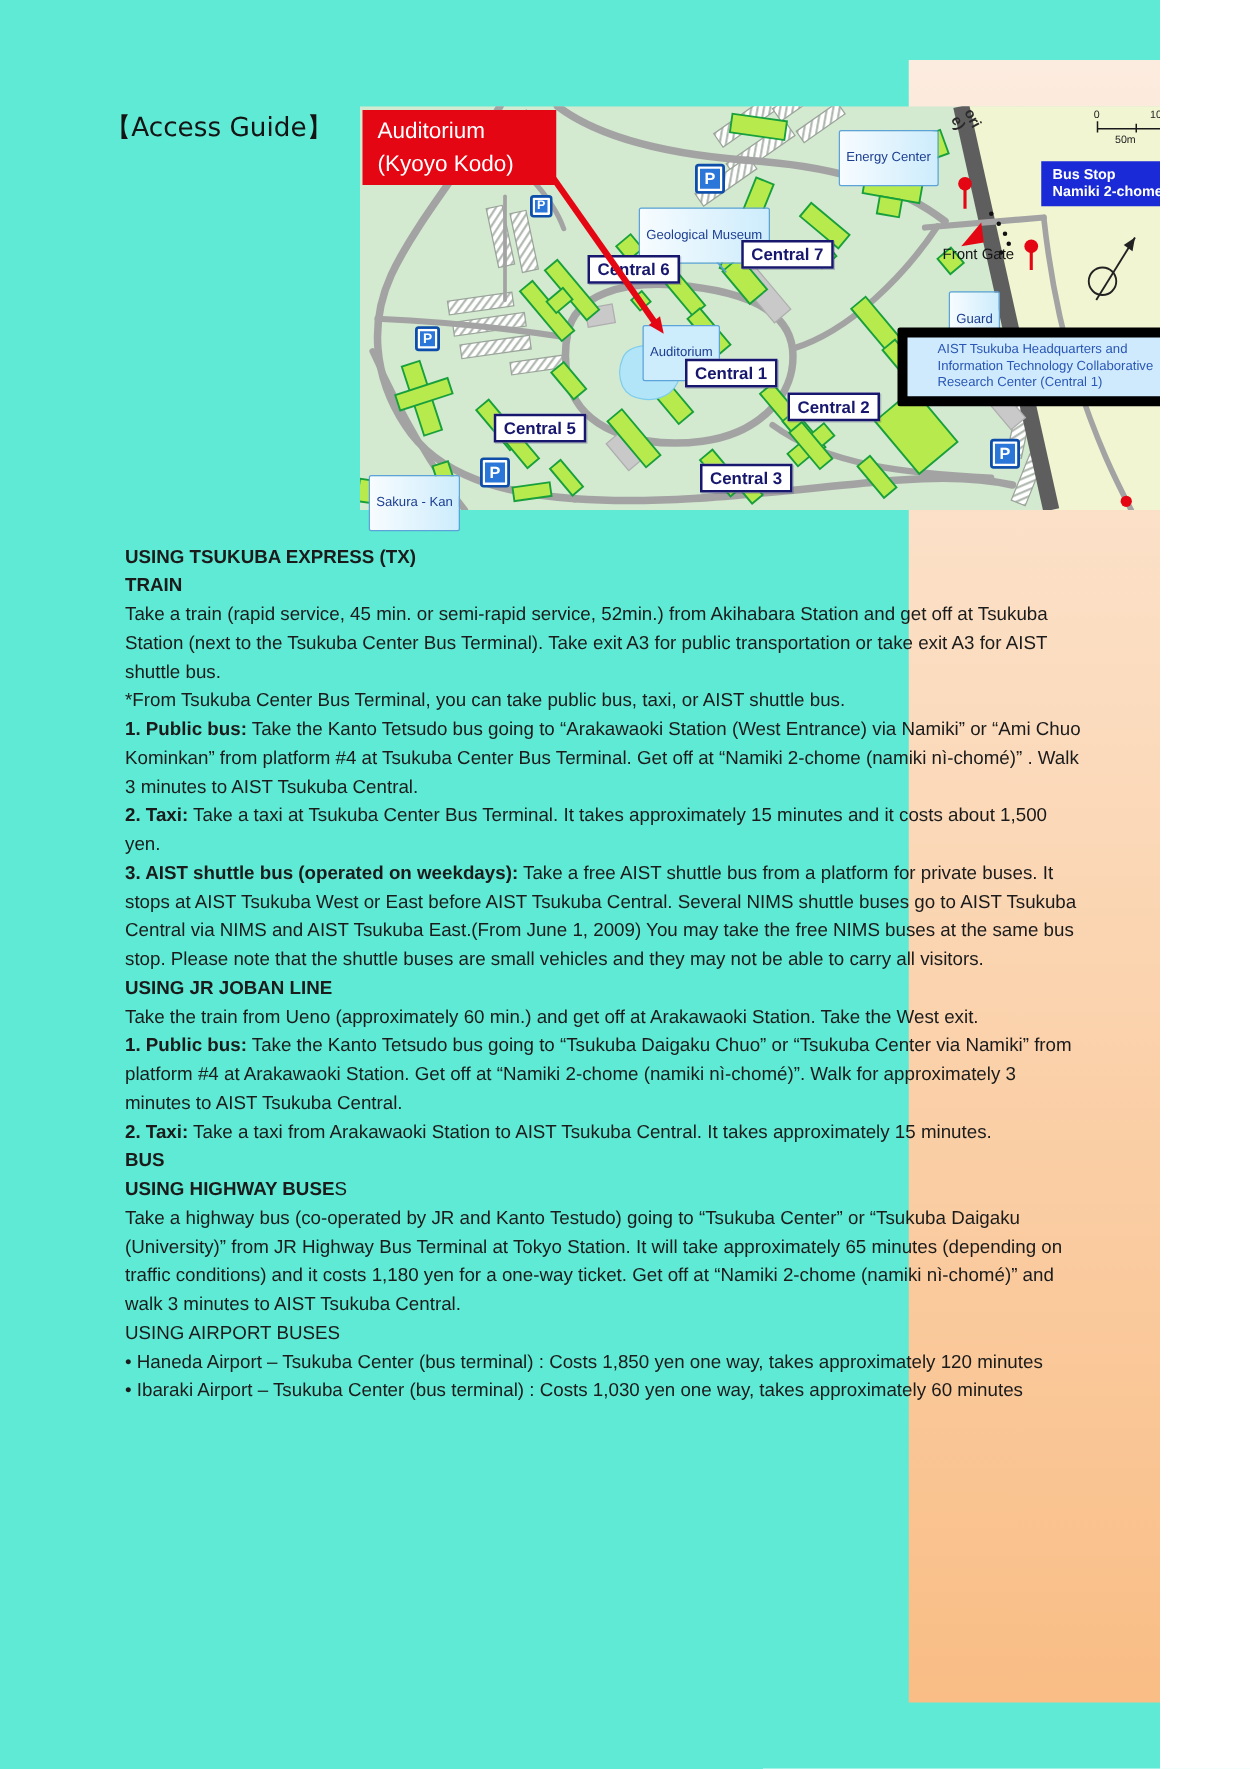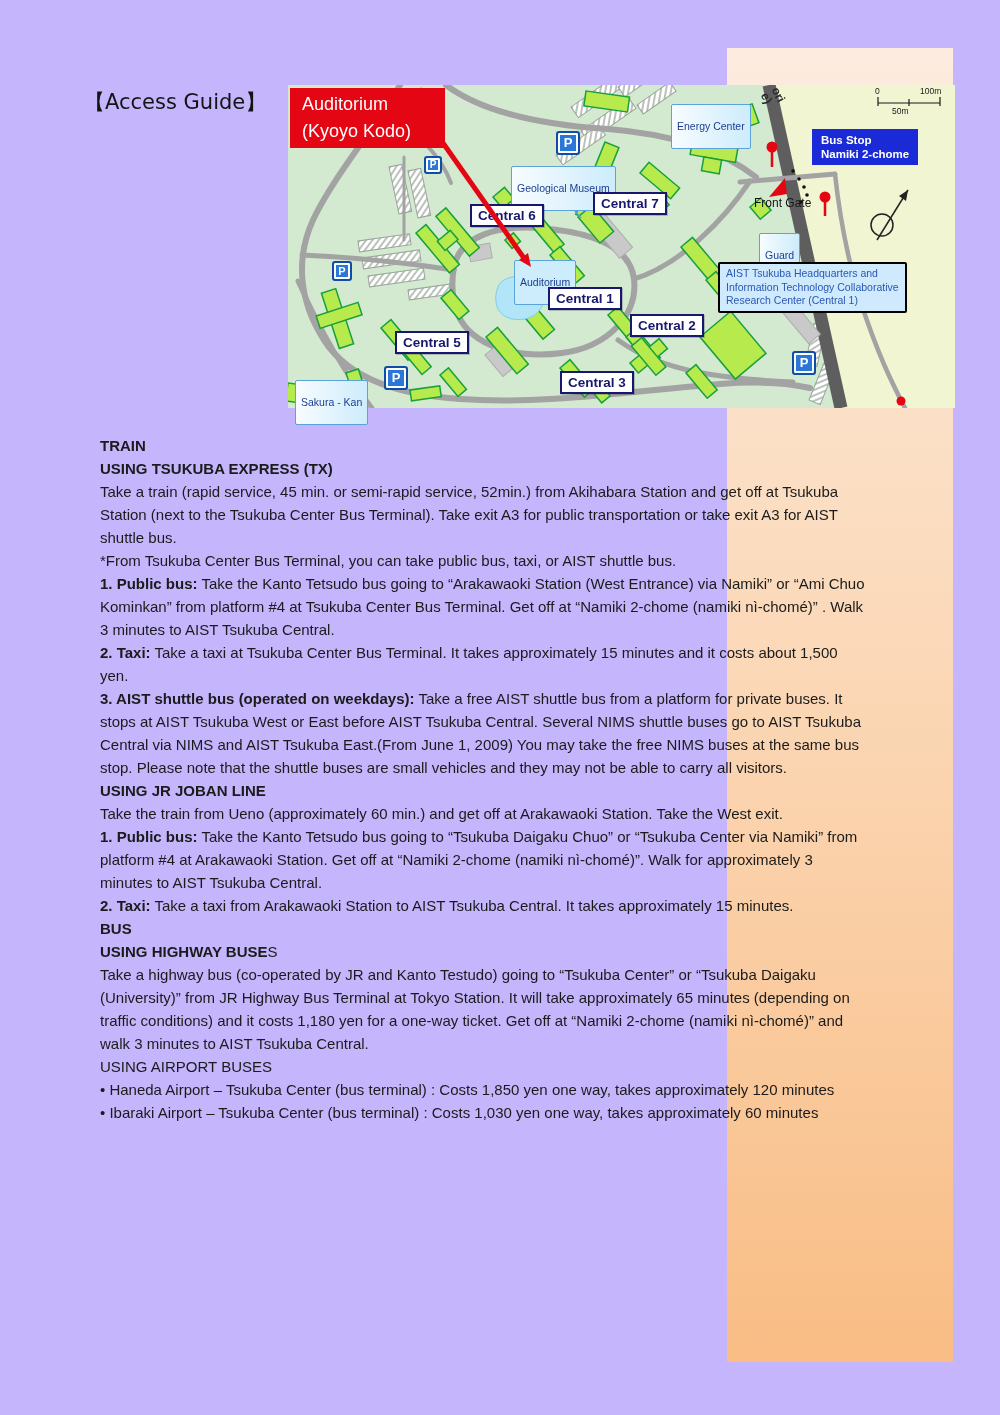--- a/index.html
+++ b/index.html
@@ -1,39 +1,39 @@
 <!DOCTYPE html>
 <html><head>
 <meta charset="utf-8">
 <style>
   html,body{margin:0;padding:0;background:#fff;}
-  .page{position:relative;width:1000px;height:1415px;background:#c4b5fd;overflow:hidden;
+  .page{position:relative;width:928px;height:1415px;background:#5eead4;overflow:hidden;
         font-family:"Liberation Sans",sans-serif;}
   .band{position:absolute;left:727px;top:48px;width:226px;height:1314px;
         background:linear-gradient(180deg,#fcecdf 0%,#fbd9b9 45%,#f9bd85 100%);}
   .title{position:absolute;left:84px;top:88px;font-size:21px;color:#141414;
         font-family:"DejaVu Sans","Liberation Sans",sans-serif;}
   
   .map{position:absolute;left:288px;top:85px;width:667px;height:323px;}
   .map svg.base{position:absolute;left:0;top:0;}
   .map svg.overlay{position:absolute;left:0;top:0;pointer-events:none;}
   .callout{position:absolute;left:2px;top:3px;width:155px;height:60px;background:#e50613;
         color:#fff;font-size:18px;line-height:27px;padding:3px 0 0 12px;box-sizing:border-box;z-index:4;}
   .mlabel{position:absolute;font-size:10.5px;line-height:13px;color:#1c3e91;white-space:nowrap;
         background:linear-gradient(90deg,#f7fcff,#cdecfc);border:1px solid #5ba3d9;border-radius:2px;
         padding:15px 5px;z-index:3;}
   .mlabel.solid{background:#cdecfc;}
   .mcentral{position:absolute;font-weight:bold;font-size:13.5px;color:#17176d;background:#ffffff;
         border:2px solid #17176d;padding:0 6px;line-height:19px;white-space:nowrap;z-index:3;
         box-shadow:1px 1px 0 rgba(40,40,90,.25);}
   .mplain{position:absolute;font-size:12px;color:#151515;white-space:nowrap;z-index:3;}
-  .busstop{position:absolute;left:524px;top:44px;background:#1a2ad6;color:#ffffff;font-weight:bold;
+  .busstop{position:absolute;left:545px;top:44px;background:#1a2ad6;color:#ffffff;font-weight:bold;
         font-size:11.5px;line-height:14px;padding:4px 9px;white-space:nowrap;z-index:3;}
-  .hq{position:absolute;left:430px;top:177px;background:#cfeafd;border:2px solid #000000;color:#2a57b5;
-        font-size:10.5px;line-height:13.5px;padding:3px 6px;border-radius:2px;white-space:nowrap;z-index:3;}
+  .hq{position:absolute;left:430px;top:177px;background:#cfeafd;border:8px solid #000000;color:#2a57b5;
+        font-size:10.5px;line-height:13.5px;padding:3px 24px;border-radius:2px;white-space:nowrap;z-index:3;}
   .pbadge{position:absolute;background:#2b76d9;border:2px solid #0e4da8;box-shadow:inset 0 0 0 2px #fff;
         color:#fff;font-weight:bold;text-align:center;border-radius:3px;box-sizing:border-box;z-index:3;}
   .s18{width:18px;height:18px;font-size:10px;line-height:14px;}
   .s20{width:20px;height:20px;font-size:11px;line-height:16px;}
   .s24{width:24px;height:24px;font-size:13px;line-height:20px;}
   .roadfrag{position:absolute;left:492px;top:0px;font-size:12px;font-weight:bold;color:#2b2b2b;
         line-height:12px;transform:rotate(62deg);transform-origin:0 0;z-index:2;}
   .sct{position:absolute;font-size:8.5px;color:#222;z-index:3;}
   
   .content{position:absolute;left:100px;top:434px;width:768px;font-size:15px;line-height:23px;color:#1b1b1b;z-index:2;}
@@ -329,22 +329,22 @@
       <div>Auditorium</div>
       <div>(Kyoyo Kodo)</div>
     </div>
     <svg class="overlay" width="667" height="323" viewBox="0 0 667 323" style="z-index:5;">
       <line x1="155" y1="58" x2="238" y2="176" stroke="#e50613" stroke-width="5"></line>
       <polygon points="243,182 240,168 231,175" fill="#e50613"></polygon>
     </svg>
   </div>
 
   <div class="content">
+    <p class="h">USING TSUKUBA EXPRESS (TX)</p>
     <p class="h">TRAIN</p>
-    <p class="h">USING TSUKUBA EXPRESS (TX)</p>
     <p> Take a train (rapid service, 45 min. or semi-rapid service, 52min.) from Akihabara Station and get off at Tsukuba Station (next to the Tsukuba Center Bus Terminal). Take exit A3 for public transportation or take exit A3 for AIST shuttle bus.</p>
 
     <p class="sp">*From Tsukuba Center Bus Terminal, you can take public bus, taxi, or AIST shuttle bus.</p>
     <p><b>1. Public bus:</b><span> Take the Kanto Tetsudo bus going to “Arakawaoki Station (West Entrance) via Namiki” or “Ami Chuo Kominkan” from platform #4 at Tsukuba Center Bus Terminal. Get off at “Namiki 2-chome (namiki nì-chomé)” . Walk 3 minutes to AIST Tsukuba Central.</span></p>
     <p><b>2. Taxi:</b><span> Take a taxi at Tsukuba Center Bus Terminal.  It takes approximately 15 minutes and it costs about 1,500 yen.</span></p>
 
 
     <p class="sp"><b>3. AIST shuttle bus (operated on weekdays):</b><span> Take a free AIST shuttle bus from a platform for private buses. It stops at AIST Tsukuba West or East before AIST Tsukuba Central. Several NIMS shuttle buses go to AIST Tsukuba Central via NIMS and AIST Tsukuba East.(From June 1, 2009) You may take the free NIMS buses at the same bus stop. Please note that the shuttle buses are small vehicles and they may not be able to carry all visitors.</span></p>
 
     <p class="h sp">USING JR JOBAN LINE</p>

